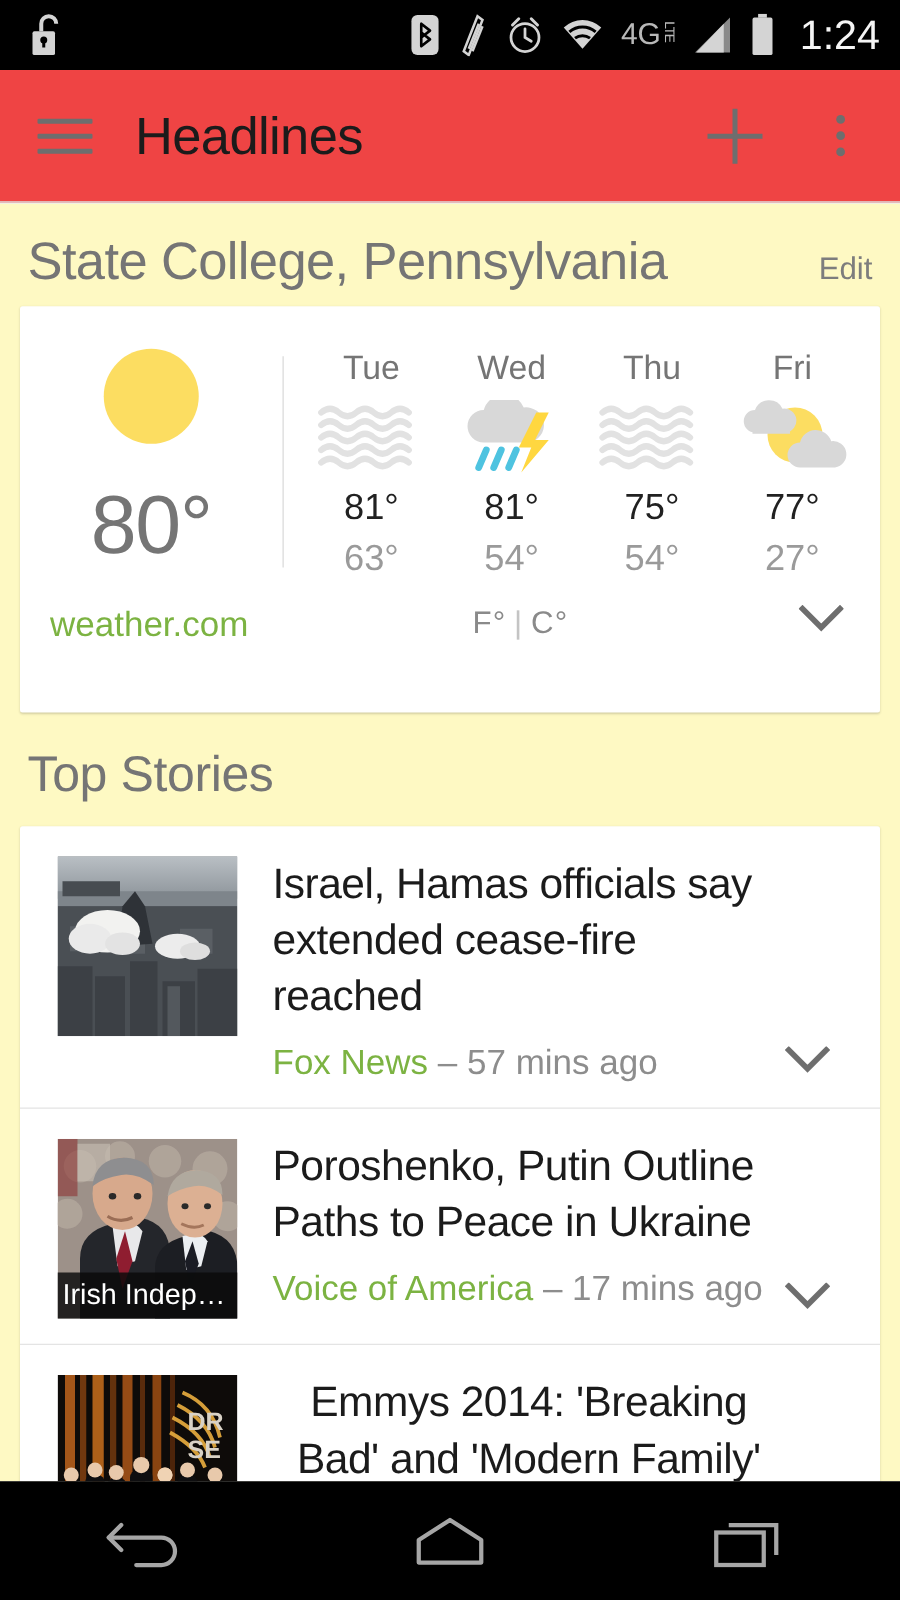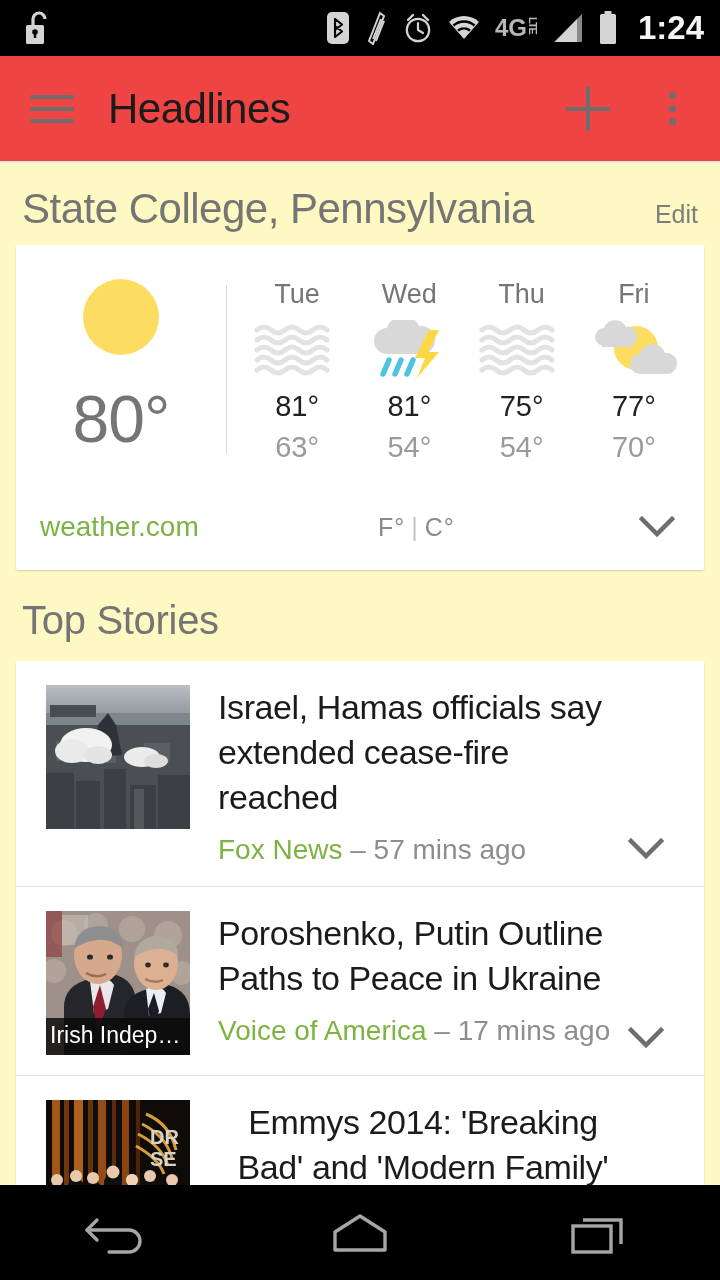--- a/index.html
+++ b/index.html
@@ -11,21 +11,21 @@
   }
   .phone { position: relative; width: 720px; height: 1280px; background: #eeeeee; }
 
   
   .statusbar {
     position: absolute; top: 0; left: 0; width: 720px; height: 56px;
     background: #000; display: flex; align-items: center;
   }
   .sb-left { width: 120px; display: flex; align-items: center; padding-left: 24px; }
   .sb-spacer { flex: 1; }
-  .sb-right { display: flex; align-items: center; gap: 14px; padding-right: 16px; font-weight: bold; }
+  .sb-right { display: flex; align-items: center; gap: 14px; padding-right: 16px; }
   .sb-icon { display: block; }
   .sb-clock {
     color: #f5f5f5; font-size: 33px; letter-spacing: 0px;
     margin-left: 6px; font-family: "Liberation Sans", sans-serif;
   }
   .lte-wrap { display: flex; align-items: flex-start; }
   .lte-4g { color: #b8b8b8; font-size: 24px; line-height: 24px; }
   .lte-sup {
     color: #b8b8b8; font-size: 11px; line-height: 11px;
     writing-mode: vertical-rl; letter-spacing: -1px; margin-top: 1px;
@@ -90,21 +90,21 @@
   .fc-name { font-size: 27px; color: #757575; }
   .fc-icon { height: 62px; width: 92px; margin: 10px 0 8px 0; position: relative; }
   .fc-hi { font-size: 29px; color: #212121; }
   .fc-lo { font-size: 29px; color: #9a9a9a; margin-top: 8px; }
 
   
   .haze { display: flex; flex-direction: column; justify-content: center; height: 62px; gap: 2px; padding-top: 2px; }
   .haze svg { display: block; }
 
   .card-footer {
-    display: flex; align-items: center; height: 86px;
+    display: flex; align-items: flex-start; height: 86px;
     padding: 0 24px; border-top: 0px;
   }
   .src-link { font-size: 28px; color: #7cb342; cursor: pointer; }
   .unit-toggle { margin-left: auto; margin-right: auto; font-size: 25px; color: #8a8a8a; letter-spacing: 1px; cursor: pointer; }
   .unit-toggle .sep { color: #c4c4c4; margin: 0 6px; }
   .chev { width: 46px; display: flex; justify-content: center; cursor: pointer; }
 
   
   .section-title {
     font-size: 40px; color: #757575; padding: 28px 22px 18px 22px; letter-spacing: -0.3px;
@@ -288,21 +288,21 @@
             <div class="fc-name">Fri</div>
             <div class="fc-icon">
               <svg width="92" height="62" viewBox="0 0 92 62">
                 <circle cx="48" cy="28" r="22" fill="#fcdd61"></circle>
                 <path d="M16 26 a9 9 0 0 1 0 -18 a12 12 0 0 1 22 -1 a8.5 8.5 0 0 1 3 19 Z" fill="#d8d8d8"></path>
                 <rect x="14" y="21" width="30" height="6" fill="#d8d8d8"></rect>
                 <path d="M52 54 a10 10 0 0 1 0 -20 a13 13 0 0 1 25 -1 a9.5 9.5 0 0 1 3 21 Z" fill="#d8d8d8"></path>
               </svg>
             </div>
             <div class="fc-hi">77°</div>
-            <div class="fc-lo">70°</div>
+            <div class="fc-lo">27°</div>
           </div>
 
         </div>
       </div>
 
       <div class="card-footer">
         <div class="src-link">weather.com</div>
         <div class="unit-toggle">
           <span>F°</span><span class="sep">|</span><span>C°</span>
         </div>

